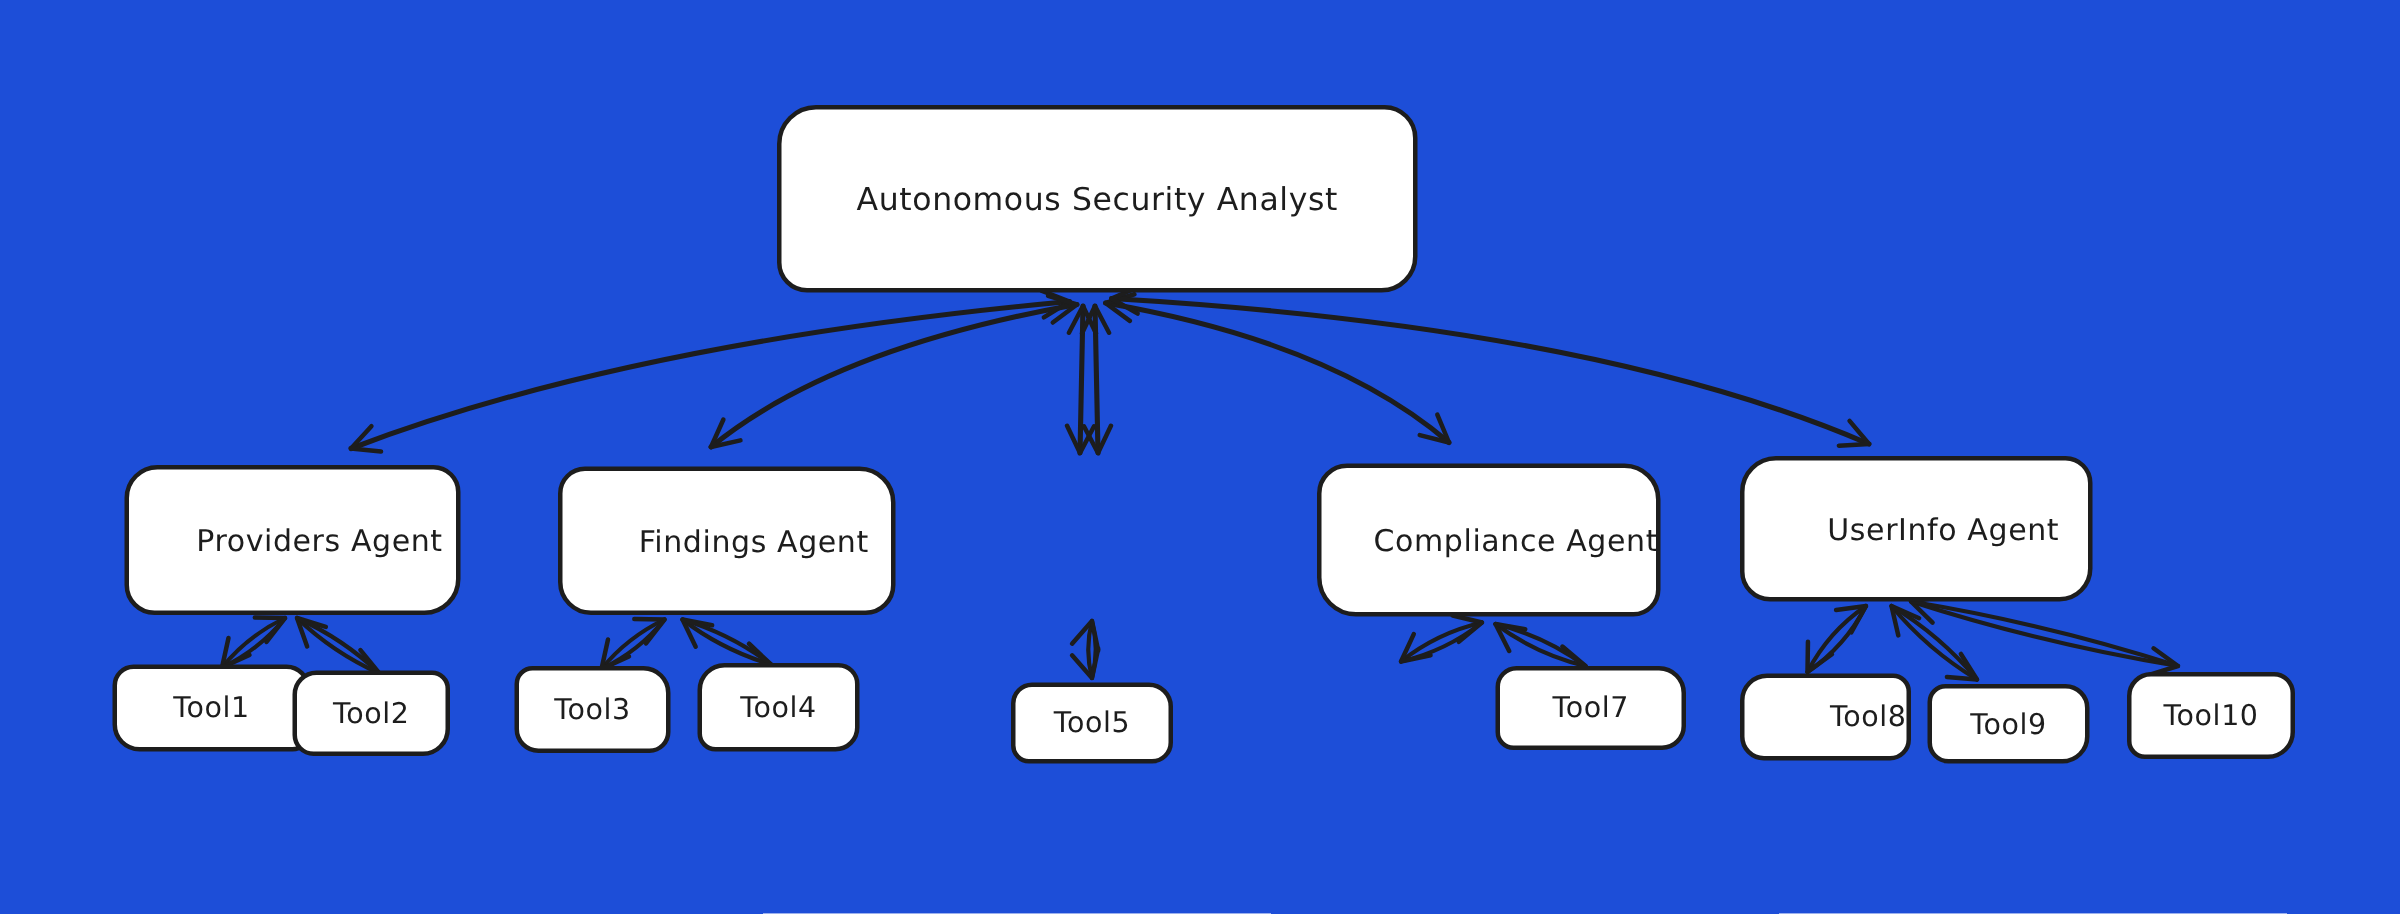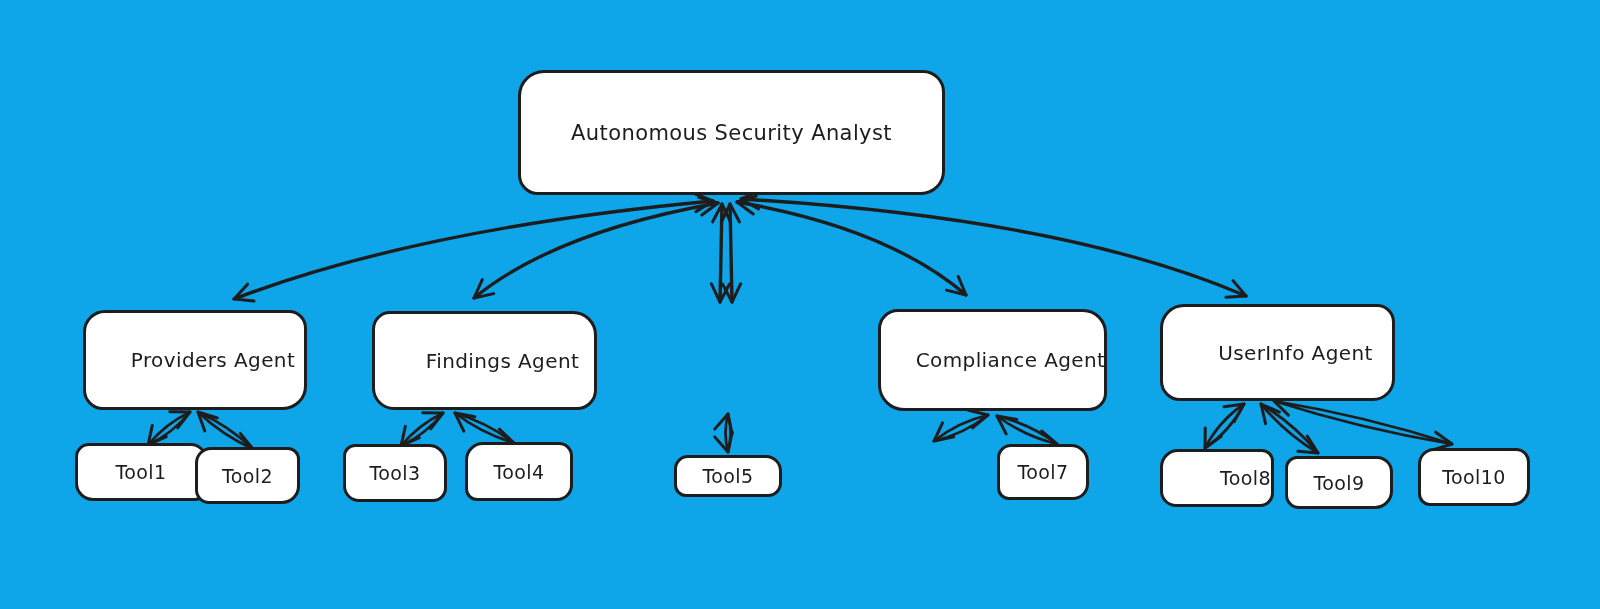--- a/index.html
+++ b/index.html
@@ -1,19 +1,19 @@
 <!DOCTYPE html>
 <html><head>
 <meta charset="utf-8">
 <style>
   html,body{margin:0;padding:0;background:#ffffff;}
   .canvas{
     position:relative;
     width:1600px;height:609px;
-    background:#0ea5e9;
+    background:#1d4ed8;
     font-family:"DejaVu Sans","Liberation Sans",sans-serif;
     color:#1d1d1d;
     overflow:hidden;
   }
   .edges{position:absolute;left:0;top:0;z-index:0;}
   .node{
     position:absolute;
     box-sizing:border-box;
     background:#ffffff;
     border:3.5px solid #1d1d1d;
@@ -98,24 +98,24 @@
   </div>
   <div class="node tool-node" style="left:195px;top:447px;width:105px;height:57px;border-radius:16px 12px 18px 14px;">
     <span class="lbl">Tool2</span>
   </div>
   <div class="node tool-node" style="left:343px;top:444px;width:104px;height:58px;border-radius:12px 18px 14px 16px;">
     <span class="lbl">Tool3</span>
   </div>
   <div class="node tool-node" style="left:465px;top:442px;width:108px;height:59px;border-radius:18px 14px 16px 12px;">
     <span class="lbl">Tool4</span>
   </div>
-  <div class="node tool-node" style="left:674px;top:455px;width:108px;height:42px;border-radius:14px 16px 14px 12px;">
+  <div class="node tool-node" style="left:674px;top:455px;width:108px;height:54px;border-radius:14px 16px 14px 12px;">
     <span class="lbl">Tool5</span>
   </div>
-  <div class="node tool-node" style="left:997px;top:444px;width:92px;height:56px;border-radius:14px 18px 16px 12px;">
+  <div class="node tool-node" style="left:997px;top:444px;width:127px;height:56px;border-radius:14px 18px 16px 12px;">
     <span class="lbl">Tool7</span>
   </div>
   <div class="node tool-node" style="left:1160px;top:449px;width:114px;height:58px;border-radius:18px 12px 14px 16px;justify-content:flex-end;">
     <span class="lbl">Tool8</span>
   </div>
   <div class="node tool-node" style="left:1285px;top:456px;width:108px;height:53px;border-radius:12px 16px 18px 14px;">
     <span class="lbl">Tool9</span>
   </div>
   <div class="node tool-node" style="left:1418px;top:448px;width:112px;height:58px;border-radius:16px 14px 18px 12px;">
     <span class="lbl">Tool10</span>

